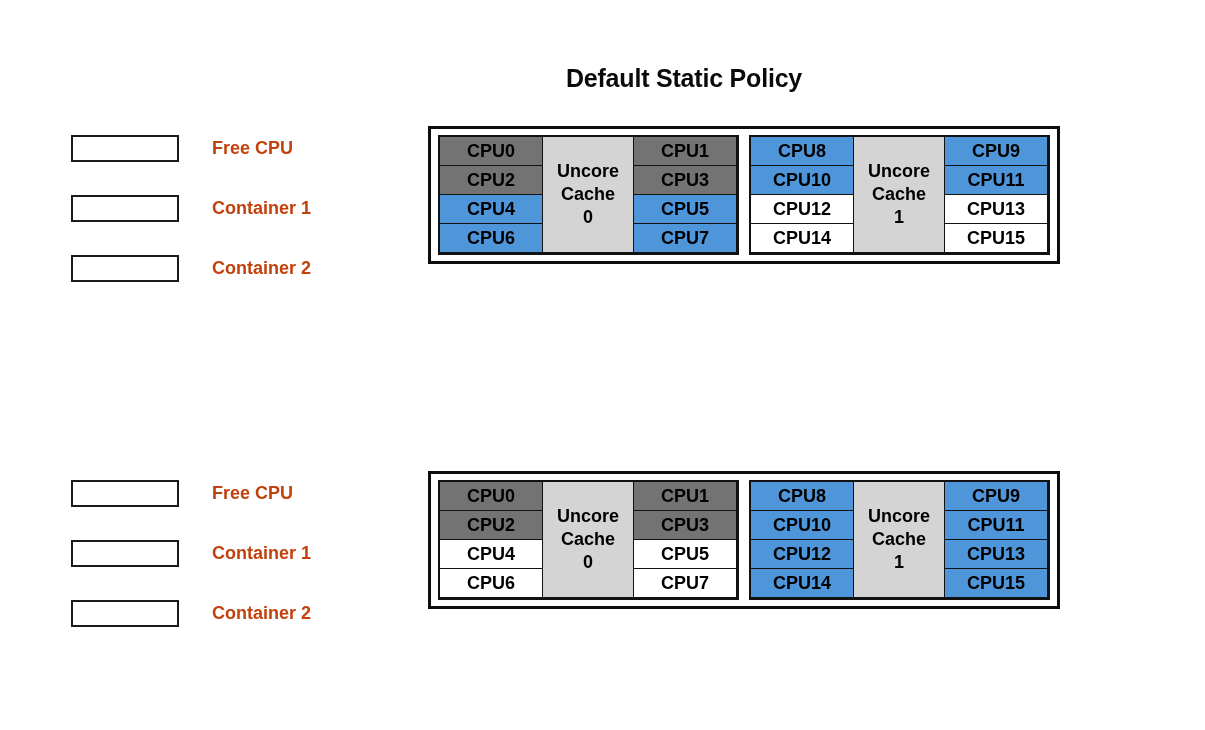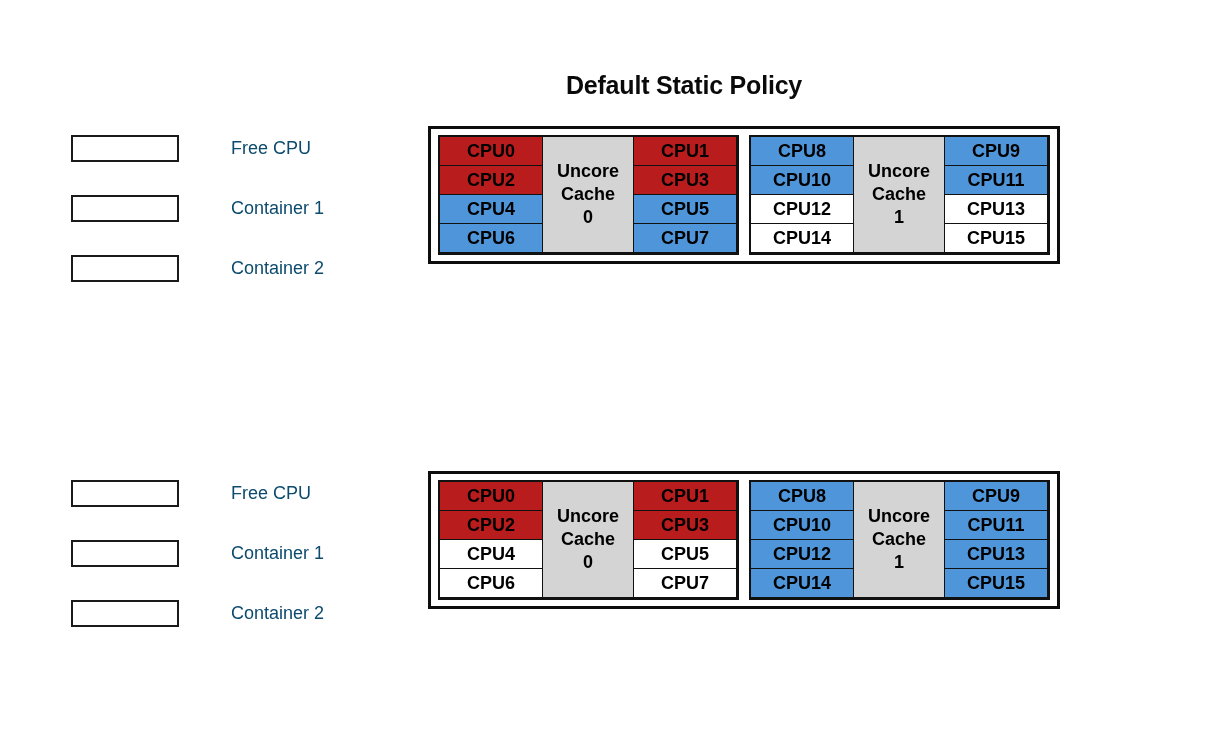--- a/index.html
+++ b/index.html
@@ -31,21 +31,21 @@
     position: absolute;
     top: 38px;
     left: 0;
     width: 100%;
     text-align: center;
     font-size: 25px;
     font-weight: bold;
     color: #0a0a0a;
     letter-spacing: -0.2px;
   }
-  #panel-static .panel-title  { padding-left: 180px; box-sizing: border-box; margin-top: 7px; }
+  #panel-static .panel-title  { padding-left: 180px; box-sizing: border-box; }
   #panel-prefer .panel-title  { padding-left: 150px; box-sizing: border-box; }
 
   
   .legend {
     position: absolute;
     left: 53px;
     top: 92px;
     width: 300px;
   }
   .legend-row {
@@ -54,24 +54,24 @@
     height: 60px;
   }
   .legend-swatch {
     width: 108px;
     height: 27px;
     border: 2px solid #1a1a1a;
     box-sizing: border-box;
     flex: 0 0 auto;
   }
   .legend-label {
-    margin-left: 52px;
+    margin-left: 33px;
     font-size: 18px;
-    font-weight: normal;
-    color: #0c4a6e;
+    font-weight: bold;
+    color: #c2410c;
     white-space: nowrap;
   }
 
   
   .diagram {
     position: absolute;
     top: 100px;
     left: 410px;
     border: 3px solid #0d0d0d;
     background: #ffffff;
@@ -96,21 +96,21 @@
     text-align: center;
     font-size: 18px;
     font-weight: bold;
     color: #000000;
     border: 1px solid #111111;
     margin: -1px 0 0 -1px;
     box-sizing: border-box;
     white-space: nowrap;
   }
   .cpu-cell.free       { background: #ffffff; }
-  .cpu-cell.container1 { background: #b91c1c; }
+  .cpu-cell.container1 { background: #737373; }
   .cpu-cell.container2 { background: #4f95d9; text-align: center; }
 
   .cache-label {
     width: 92px;
     background: #d4d4d4;
     border: 1px solid #111111;
     margin: -1px 0 0 -1px;
     box-sizing: border-box;
     display: flex;
     flex-direction: column;

